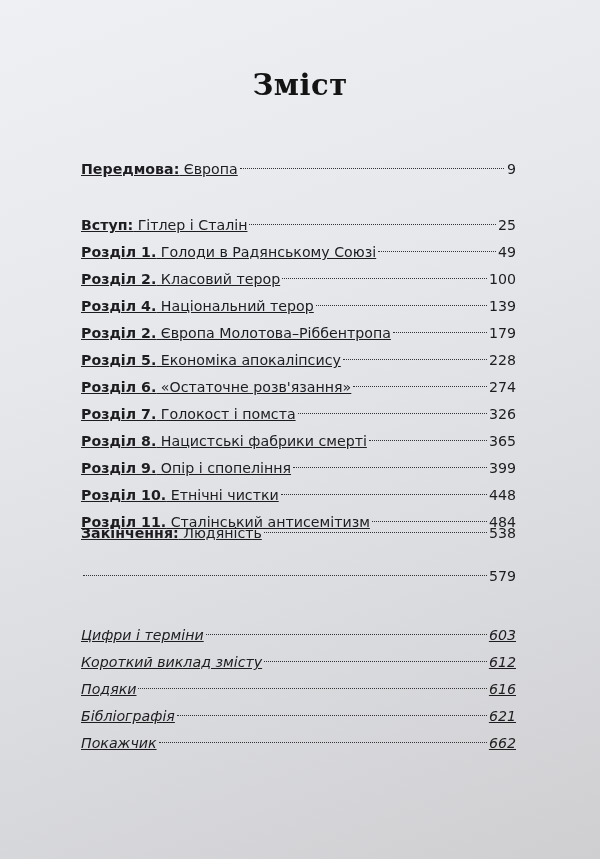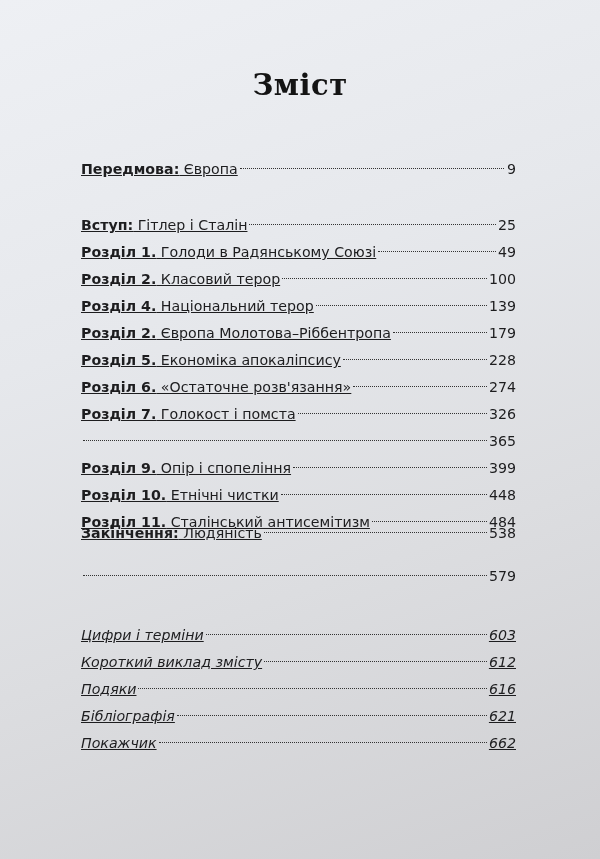--- a/index.html
+++ b/index.html
@@ -131,20 +131,21 @@
       <span class="label"><b>Розділ 6.</b><span> «Остаточне розв'язання»</span></span>
       <span class="dots"></span>
       <span class="page-num">274</span>
     </div>
     <div class="row" style="top:397px">
       <span class="label"><b>Розділ 7.</b><span> Голокост і помста</span></span>
       <span class="dots"></span>
       <span class="page-num">326</span>
     </div>
     <div class="row" style="top:424px">
+      <span class="label"><b>Розділ 8.</b><span> Нацистські фабрики смерті</span></span>
       <span class="dots"></span>
       <span class="page-num">365</span>
     </div>
     <div class="row" style="top:451px">
       <span class="label"><b>Розділ 9.</b><span> Опір і спопеління</span></span>
       <span class="dots"></span>
       <span class="page-num">399</span>
     </div>
     <div class="row" style="top:478px">
       <span class="label"><b>Розділ 10.</b><span> Етнічні чистки</span></span>

